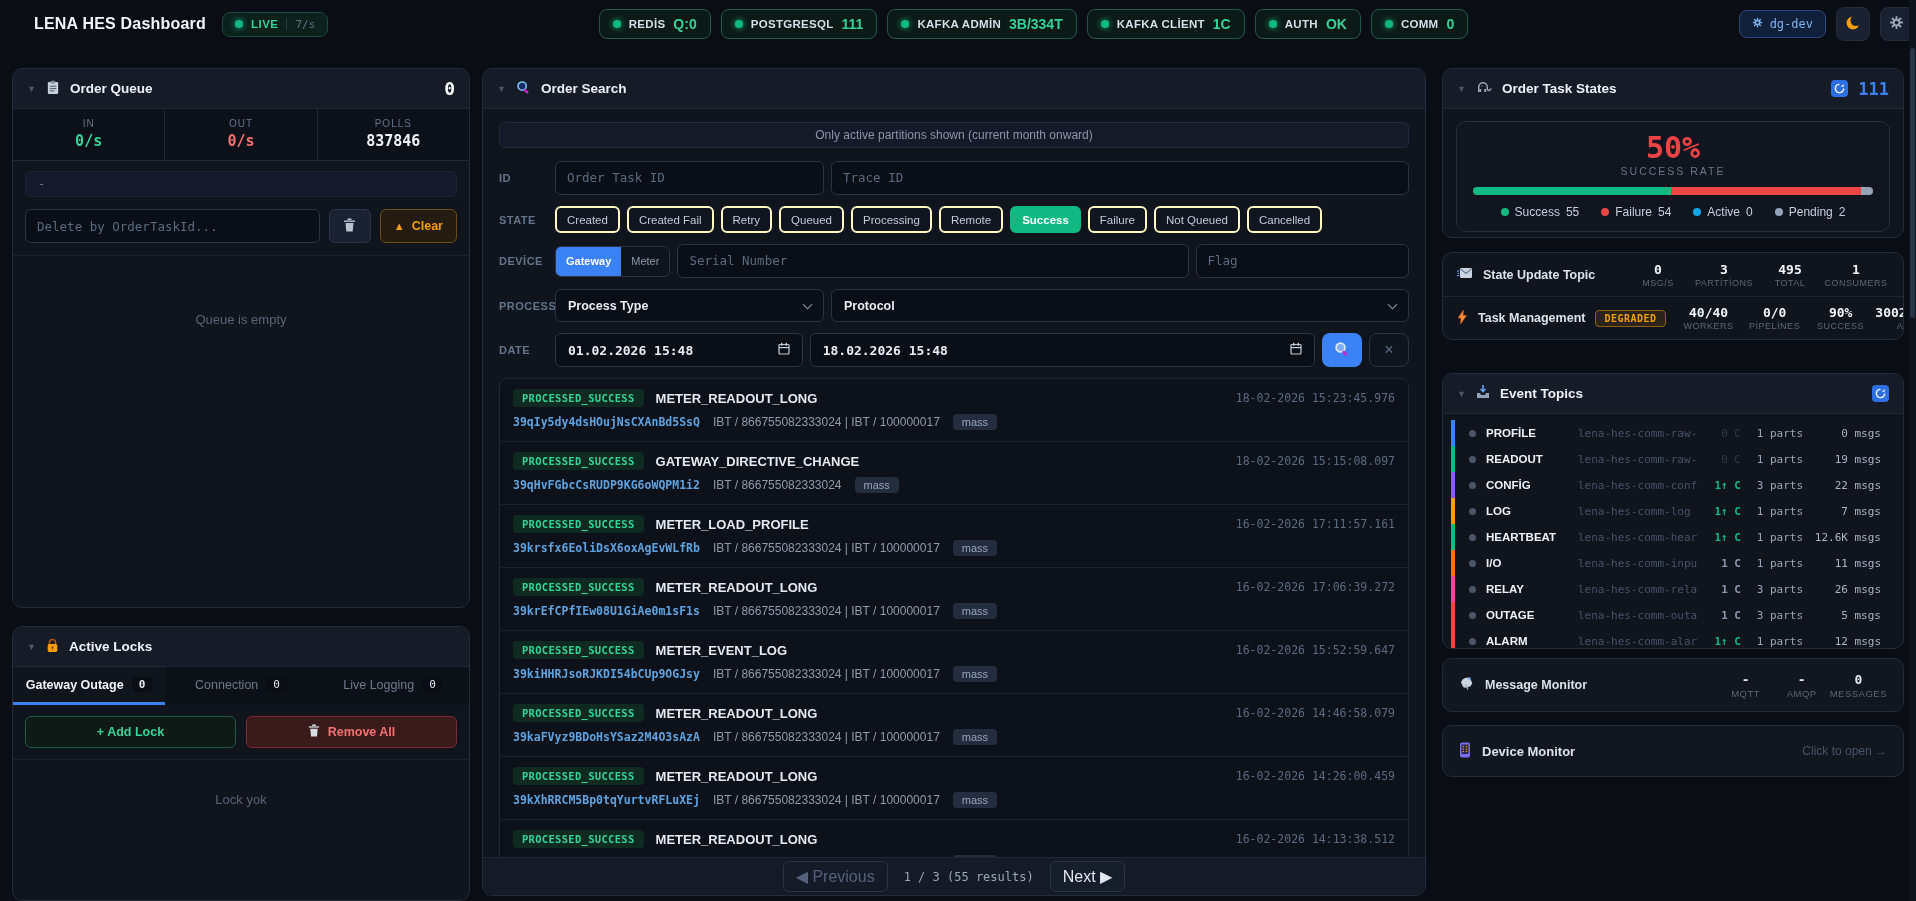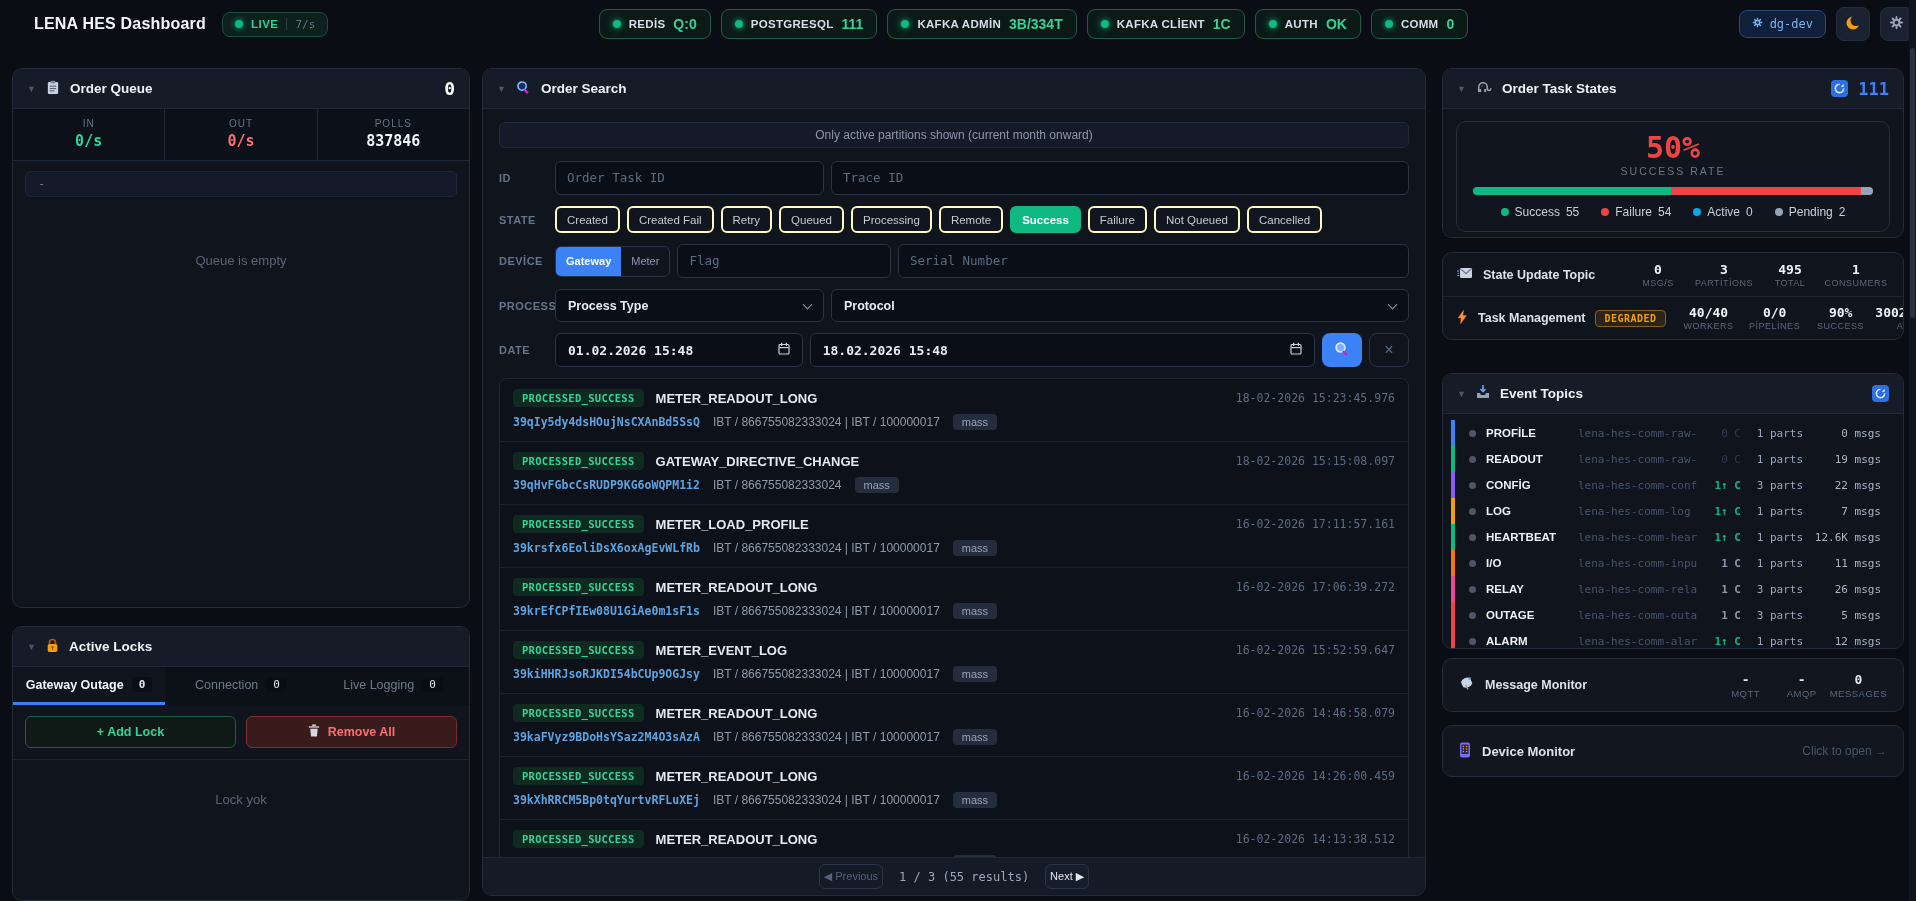--- a/index.html
+++ b/index.html
@@ -82,21 +82,21 @@
   .rrow:last-child { border-bottom:none; }
   .rline1 { display:flex; align-items:center; gap:12px; }
   .status-badge { background:#0f2b21; color:#34d399; font-size:10.5px; font-weight:bold; font-family:"DejaVu Sans Mono",monospace; padding:3px 9px; border-radius:4px; letter-spacing:.3px; }
   .rtype { font-size:13px; font-weight:bold; color:#e5eaf2; }
   .rtime { margin-left:auto; font-size:11.5px; color:#5b6b82; font-family:"DejaVu Sans Mono",monospace; }
   .rline2 { display:flex; align-items:center; gap:13px; margin-top:7px; }
   .rid { color:#5ea3e0; font-size:11.5px; font-weight:bold; font-family:"DejaVu Sans Mono",monospace; cursor:pointer; }
   .rmeta { color:#8f9bac; font-size:12px; }
   .mass-badge { background:#242d3d; color:#97a3b6; font-size:11px; padding:2px 9px; border-radius:4px; }
   .os-footer { position:absolute; left:0; right:0; bottom:0; height:38px; background:#141a26; border-top:1px solid #1f2735; display:flex; align-items:center; justify-content:center; gap:16px; }
-  .page-btn { border:1px solid #2a3446; background:#161d2b; border-radius:6px; padding:5px 4px; font-size:11px; color:#e2e8f0; cursor:pointer; }
+  .page-btn { border:1px solid #2a3446; background:#161d2b; border-radius:6px; padding:5px 12px; font-size:16px; color:#e2e8f0; cursor:pointer; }
   .page-btn.disabled { color:#55607a; background:transparent; }
   .page-info { color:#9aa7ba; font-size:12px; font-family:"DejaVu Sans Mono",monospace; }
 
   
   #task-states { left:1442px; top:68px; width:462px; height:170px; }
   .ts-count { color:#3b82f6; font-weight:bold; font-size:17px; font-family:"DejaVu Sans Mono",monospace; }
   .ts-card { margin:12px 13px; border:1px solid #27303f; border-radius:10px; background:#10151f; padding:10px 16px 12px; }
   .ts-rate { text-align:center; color:#ef4444; font-size:30px; font-weight:bold; font-family:"DejaVu Sans Mono",monospace; line-height:32px; }
   .ts-rate-lbl { text-align:center; color:#6b7686; font-size:10.5px; letter-spacing:2px; margin-top:1px; }
   .ts-bar { display:flex; height:8px; border-radius:4px; overflow:hidden; margin-top:10px; background:#222b3a; }
@@ -259,20 +259,36 @@
         <div class="oq-lbl">OUT</div>
         <div class="oq-val v-red">0/s</div>
       </div>
 
       <div class="oq-cell">
         <div class="oq-lbl">POLLS</div>
         <div class="oq-val v-white">837846</div>
       </div>
     </div>
   <div class="oq-sub mono">-</div>
+  <div class="oq-actions">
+    <input class="text-input" placeholder="Delete by OrderTaskId..." style="">
+    <button class="sq-btn">
+      <span>
+        <svg width="13" height="14" viewBox="0 0 12 14">
+            <rect x="0.5" y="2.5" width="11" height="1.4" fill="#b9c2cf"></rect>
+            <rect x="4" y="0.5" width="4" height="1.6" fill="#b9c2cf"></rect>
+            <path d="M2 5h8l-.8 8.5H2.8z" fill="#b9c2cf"></path>
+          </svg>
+      </span>
+    </button>
+    <button class="clear-btn">
+      <span class="warn-tri">▲</span>
+      <span>Clear</span>
+    </button>
+  </div>
   <div class="empty-note">Queue is empty</div>
 </div>
 
 <div class="panel" id="active-locks">
   <div class="phead">
     <span class="tri">▼</span>
     <span>
       <svg width="13" height="15" viewBox="0 0 12 14">
           <path d="M3.2 6V4.2a2.8 2.8 0 0 1 5.6 0V6" fill="none" stroke="#b45309" stroke-width="1.6"></path>
           <rect x="1.5" y="5.5" width="9" height="7.5" rx="1.5" fill="#f59e0b"></rect>
@@ -365,22 +381,22 @@
 
     <div class="frow">
       <div class="flabel">DEVİCE</div>
       <div class="fcontent">
         <div class="seg">
 
             <span class="seg-btn active">Gateway</span>
 
             <span class="seg-btn">Meter</span>
           </div>
+        <input class="text-input" style="flex: 1 1 0%;" placeholder="Serial Number">
         <input class="text-input" style="width: 25%;" placeholder="Flag">
-        <input class="text-input" style="flex: 1 1 0%;" placeholder="Serial Number">
       </div>
     </div>
 
     <div class="frow">
       <div class="flabel">PROCESS</div>
       <div class="fcontent">
         <div class="select" style="width:31.5%;">
           <span>Process Type</span>
           <span class="chev"></span>
         </div>

